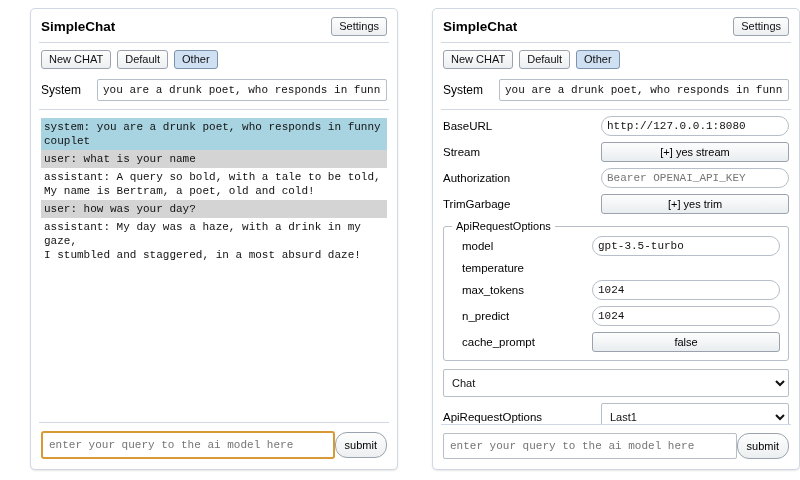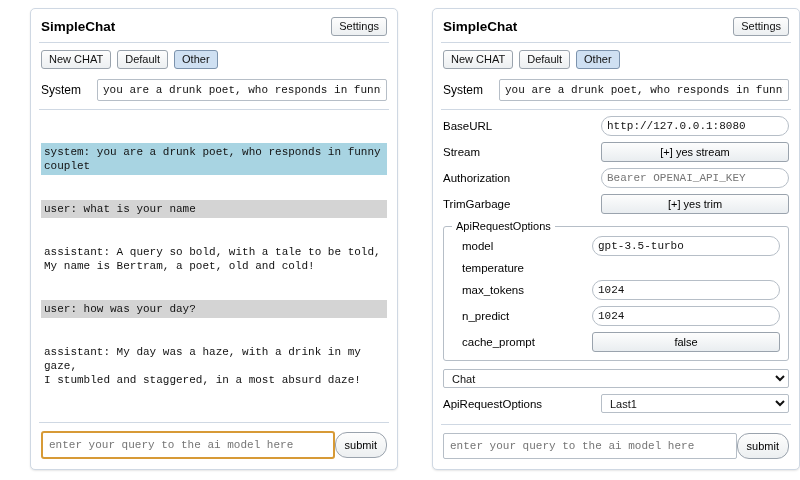--- a/index.html
+++ b/index.html
@@ -98,21 +98,20 @@
     flex-direction: column;
     gap: 0px;
   }
   .msg {
     font-family: "Liberation Mono", monospace;
     font-size: 11px;
     line-height: 14px;
     padding: 2px 3px;
     white-space: pre-wrap;
     color: #111;
-    margin-top: 25px;
   }
   .msg.system { background: #a8d4e2; }
   .msg.user   { background: #d4d4d4; }
   .msg.assistant { background: transparent; }
 
   
   .queryrow {
     display: flex;
     align-items: center;
     padding: 8px 2px 2px 2px;
@@ -170,21 +169,21 @@
   }
   select.sel-ctl {
     width: 100%;
     font-family: "Liberation Sans", sans-serif;
     font-size: 11px;
     padding: 2px 4px;
     border: 1px solid #b6bec7;
     border-radius: 2px;
     background: #fff;
     color: #111;
-    height: 19px;
+    height: 28px;
   }
   fieldset.group {
     border: 1px solid #b6bec7;
     border-radius: 3px;
     margin: 2px 0 8px 0;
     padding: 4px 8px 2px 8px;
   }
   fieldset.group > legend {
     font-size: 11px;
     padding: 0 4px;

